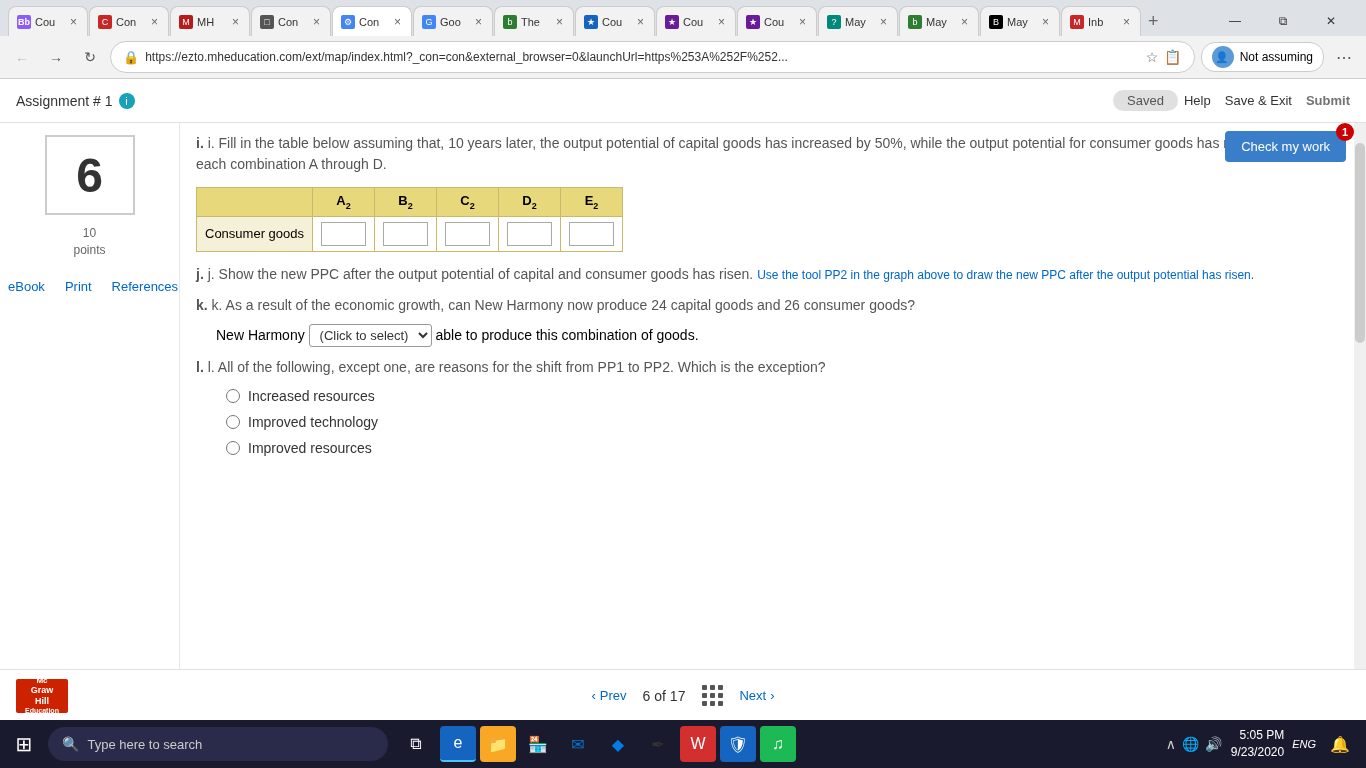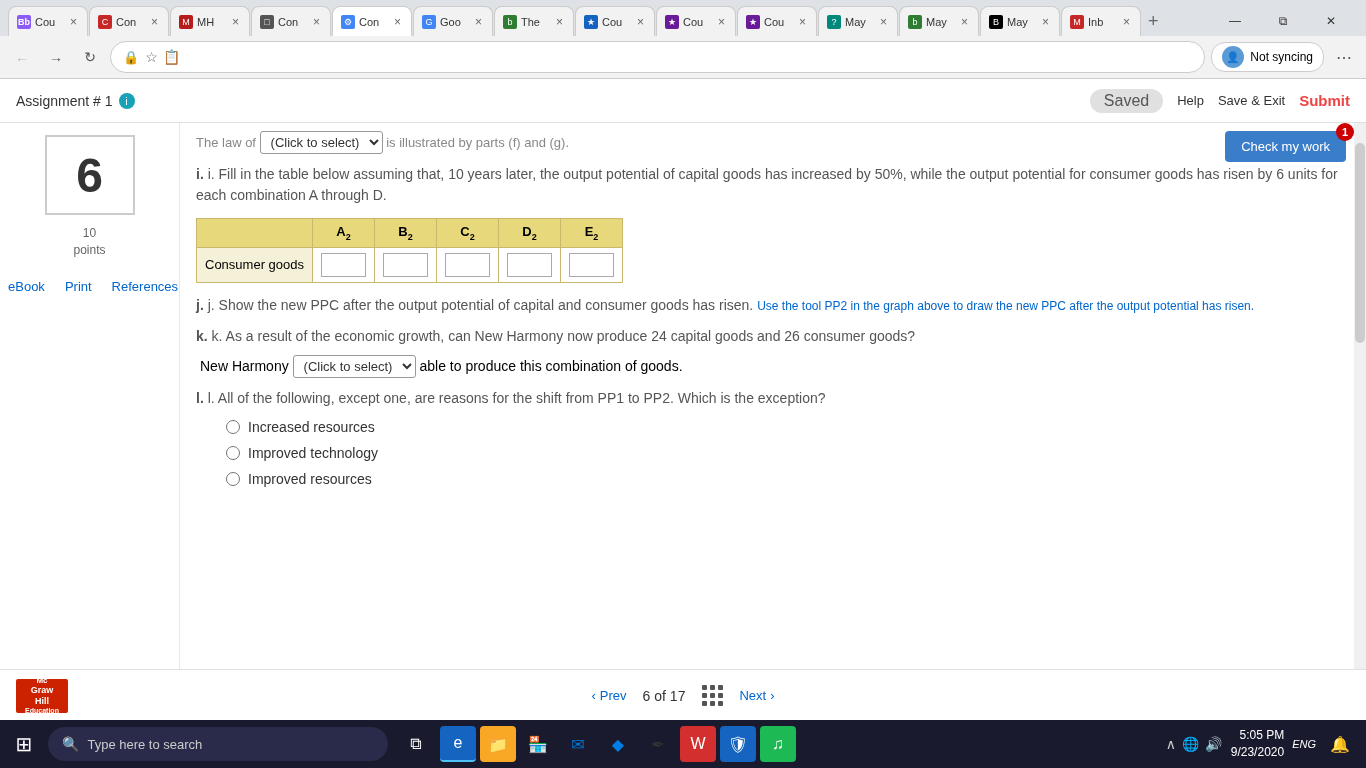--- a/index.html
+++ b/index.html
@@ -28,25 +28,25 @@
     .profile-area { display: flex; align-items: center; gap: 6px; }
     .sync-btn { border: 1px solid #ccc; border-radius: 14px; padding: 3px 10px; background: #fff; font-size: 12px; cursor: pointer; display: flex; align-items: center; gap: 6px; }
     .profile-circle { width: 22px; height: 22px; border-radius: 50%; background: #5b9bd5; display: flex; align-items: center; justify-content: center; color: white; font-size: 11px; }
     .more-btn { width: 28px; height: 28px; border-radius: 50%; border: none; background: transparent; cursor: pointer; font-size: 16px; color: #555; display: flex; align-items: center; justify-content: center; }
 
     
     .app-container { display: flex; flex-direction: column; height: calc(768px - 78px - 48px); background: #fff; }
     .app-header { display: flex; align-items: center; padding: 8px 16px; border-bottom: 1px solid #e0e0e0; height: 44px; }
     .assignment-title { font-size: 14px; color: #333; display: flex; align-items: center; gap: 6px; }
     .info-icon { width: 16px; height: 16px; border-radius: 50%; background: #17a2b8; color: white; font-size: 11px; display: flex; align-items: center; justify-content: center; cursor: pointer; }
-    .saved-badge { background: #e0e0e0; border-radius: 12px; padding: 3px 14px; font-size: 16px; color: #555; margin-left: auto; }
-    .header-actions { display: flex; align-items: center; gap: 14px; margin-left: 14px; }
+    .saved-badge { background: #e0e0e0; border-radius: 12px; padding: 3px 14px; font-size: 13px; color: #555; margin-left: auto; }
+    .header-actions { display: flex; align-items: center; gap: 14px; margin-left: 6px; }
     .help-btn { font-size: 13px; color: #333; cursor: pointer; background: none; border: none; }
     .save-exit-btn { font-size: 13px; color: #333; cursor: pointer; background: none; border: none; }
-    .submit-btn { font-size: 15px; color: #ef4444; font-weight: 600; cursor: pointer; background: none; border: none; }
+    .submit-btn { font-size: 13px; color: #737373; font-weight: 600; cursor: pointer; background: none; border: none; }
 
     .main-content-area { display: flex; flex: 1; overflow: hidden; }
 
     .sidebar { width: 180px; flex-shrink: 0; padding: 12px 0; border-right: 1px solid #e8e8e8; display: flex; flex-direction: column; align-items: center; }
     .question-number-box { width: 90px; height: 80px; border: 2px solid #ccc; display: flex; align-items: center; justify-content: center; font-size: 48px; font-weight: 700; color: #333; margin-bottom: 10px; }
     .points-label { font-size: 12px; color: #666; text-align: center; line-height: 1.4; margin-bottom: 16px; }
     .sidebar-links { display: flex; flex-direction: row; gap: 4px; width: 100%; align-items: center; }
     .sidebar-link { font-size: 13px; color: #0066cc; cursor: pointer; padding: 4px 8px; text-align: center; background: none; border: none; }
 
     .content-area { flex: 1; padding: 0 16px; overflow-y: auto; position: relative; }
@@ -188,27 +188,28 @@
       <button class="win-btn close-win">✕</button>
     </div>
   </div>
 
   <div class="address-bar-row">
     <button class="nav-btn disabled">←</button>
     <button class="nav-btn">→</button>
     <button class="nav-btn">↻</button>
     <div class="address-box">
       <span class="lock-icon">🔒</span>
+      <span class="address-text">https://ezto.mheducation.com/ext/map/index.html?_con=con&amp;external_browser=0&amp;launchUrl=https%253A%252F%252...</span>
       <span class="star-icon">☆</span>
       <span class="bookmark-icon">📋</span>
     </div>
     <div class="profile-area">
       <div class="sync-btn">
         <div class="profile-circle">👤</div>
-        <span>Not syncing</span>
+        <span>Not assuming</span>
       </div>
     </div>
     <button class="more-btn">⋯</button>
   </div>
 </div>
 
 <div class="app-container">
 
   <div class="app-header">
     <span class="assignment-title">
@@ -242,29 +243,20 @@
 
     <div class="content-area" style="position:relative;">
 
       <div class="check-work-area">
         <button class="check-work-btn">
           <span>Check my work</span>
           <div class="check-badge">1</div>
         </button>
       </div>
 
-      <div class="question-text" style="color:#888; font-size:13px; margin-top:8px;">
-        <span>The law of </span>
-        <select class="dropdown-select">
-          <option>(Click to select)</option>
-          <option>Demand</option>
-          <option>Supply</option>
-        </select>
-        <span> is illustrated by parts (f) and (g).</span>
-      </div>
 
       <div class="question-text">
         <span style="font-weight:600;">i. </span>
         <span>i. Fill in the table below assuming that, 10 years later, the output potential of capital goods has increased by 50%, while the output potential for consumer goods has risen by 6 units for each combination A through D.</span>
       </div>
 
       <table class="data-table">
         <thead>
           <tr>
             <th style="min-width:110px;"></th>
@@ -290,21 +282,21 @@
       <div class="question-text">
         <span style="font-weight:600;">j. </span>
         <span>j. Show the new PPC after the output potential of capital and consumer goods has risen.</span>
         <span class="small-blue-text"> Use the tool PP2 in the graph above to draw the new PPC after the output potential has risen.</span>
       </div>
 
       <div class="question-text">
         <span style="font-weight:600;">k. </span>
         <span>k. As a result of the economic growth, can New Harmony now produce 24 capital goods and 26 consumer goods?</span>
       </div>
-      <div style="margin: 8px 0 8px 4px; font-size:14px;">
+      <div style="margin: 8px 0 8px 20px; font-size:14px;">
         <span>New Harmony</span>
         <select class="dropdown-select">
           <option>(Click to select)</option>
           <option>is</option>
           <option>is not</option>
         </select>
         <span>able to produce this combination of goods.</span>
       </div>
 
       <div class="question-text">

